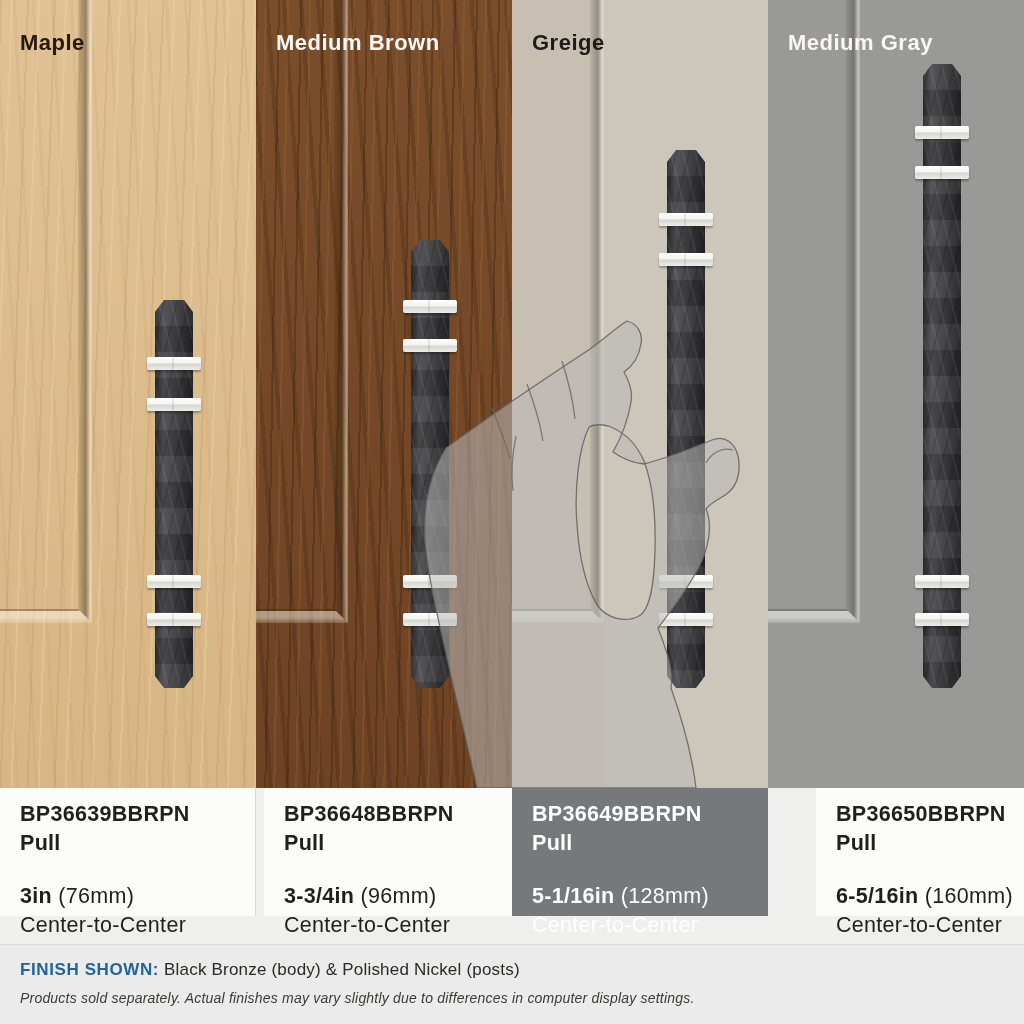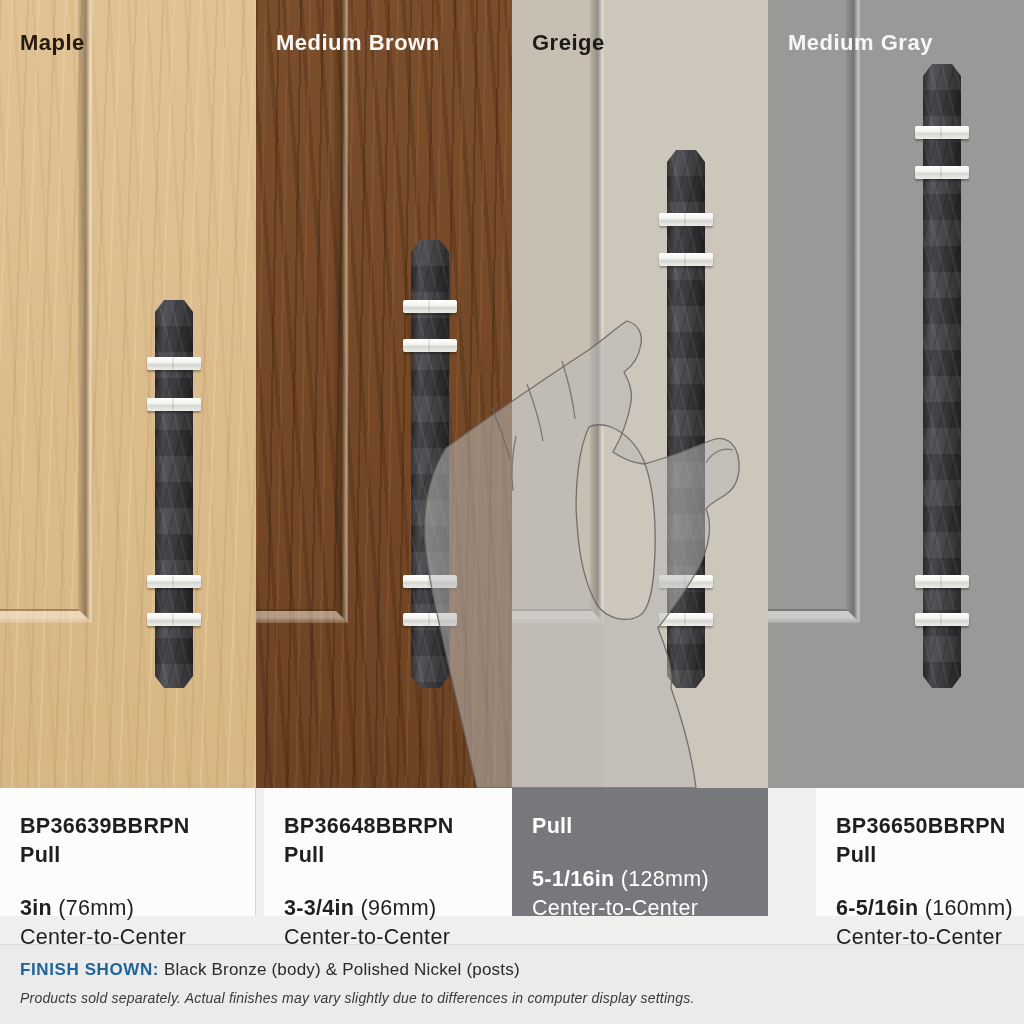--- a/index.html
+++ b/index.html
@@ -55,21 +55,21 @@
   .post::after{content:"";position:absolute;left:47%;top:0;bottom:0;width:2px;background:rgba(0,0,0,0.08);}
   .bar-1{top:300px;height:388px;} .c1-a{top:357px;} .c1-b{top:398px;}
   .bar-2{top:240px;height:448px;} .c2-a{top:300px;} .c2-b{top:339px;}
   .bar-3{top:150px;height:538px;} .c3-a{top:213px;} .c3-b{top:253px;}
   .bar-4{top:64px; height:624px;} .c4-a{top:126px;} .c4-b{top:166px;}
   .post-low1{top:575px;} .post-low2{top:613px;}
   
   .hand-svg{position:absolute;left:0;top:0;pointer-events:none;}
   
   .labels{position:absolute;left:0;top:788px;width:1024px;height:156px;background:#efefee;}
-  .panel{position:absolute;top:0;height:128px;background:#fcfcfb;box-sizing:border-box;padding:24px 0 0 20px;color:#1f1f1d;}
+  .panel{position:absolute;top:0;height:128px;background:#fcfcfb;box-sizing:border-box;padding:12px 0 0 20px;color:#1f1f1d;}
   .panel-1{left:0;width:256px;border-right:1px solid #d8d8d6;}
   .panel-2{left:264px;width:255px;}
   .panel-3{left:512px;width:256px;background:#77787b;color:#ffffff;}
   .panel-4{left:816px;width:252px;}
   .line{display:block;font-size:21.5px;line-height:29px;letter-spacing:.3px;}
   .b{font-weight:700;}
   .size-line{margin-top:24px;}
   
   .footer{position:absolute;left:0;top:944px;width:1024px;height:80px;background:#ebebeb;border-top:1px solid #dcdcda;box-sizing:border-box;padding:12px 0 0 20px;}
   .finish-line{font-size:17px;line-height:26px;color:#2a2a28;letter-spacing:.2px;}
@@ -152,20 +152,21 @@
       <span class="line size-line"><span class="b">3in</span> <span>(76mm)</span></span>
       <span class="line">Center-to-Center</span>
     </div>
     <div class="panel panel-2">
       <span class="line b">BP36648BBRPN</span>
       <span class="line b">Pull</span>
       <span class="line size-line"><span class="b">3-3/4in</span> <span>(96mm)</span></span>
       <span class="line">Center-to-Center</span>
     </div>
     <div class="panel panel-3">
+      <span class="line b">BP36649BBRPN</span>
       <span class="line b">Pull</span>
       <span class="line size-line"><span class="b">5-1/16in</span> <span>(128mm)</span></span>
       <span class="line">Center-to-Center</span>
     </div>
     <div class="panel panel-4">
       <span class="line b">BP36650BBRPN</span>
       <span class="line b">Pull</span>
       <span class="line size-line"><span class="b">6-5/16in</span> <span>(160mm)</span></span>
       <span class="line">Center-to-Center</span>
     </div>

